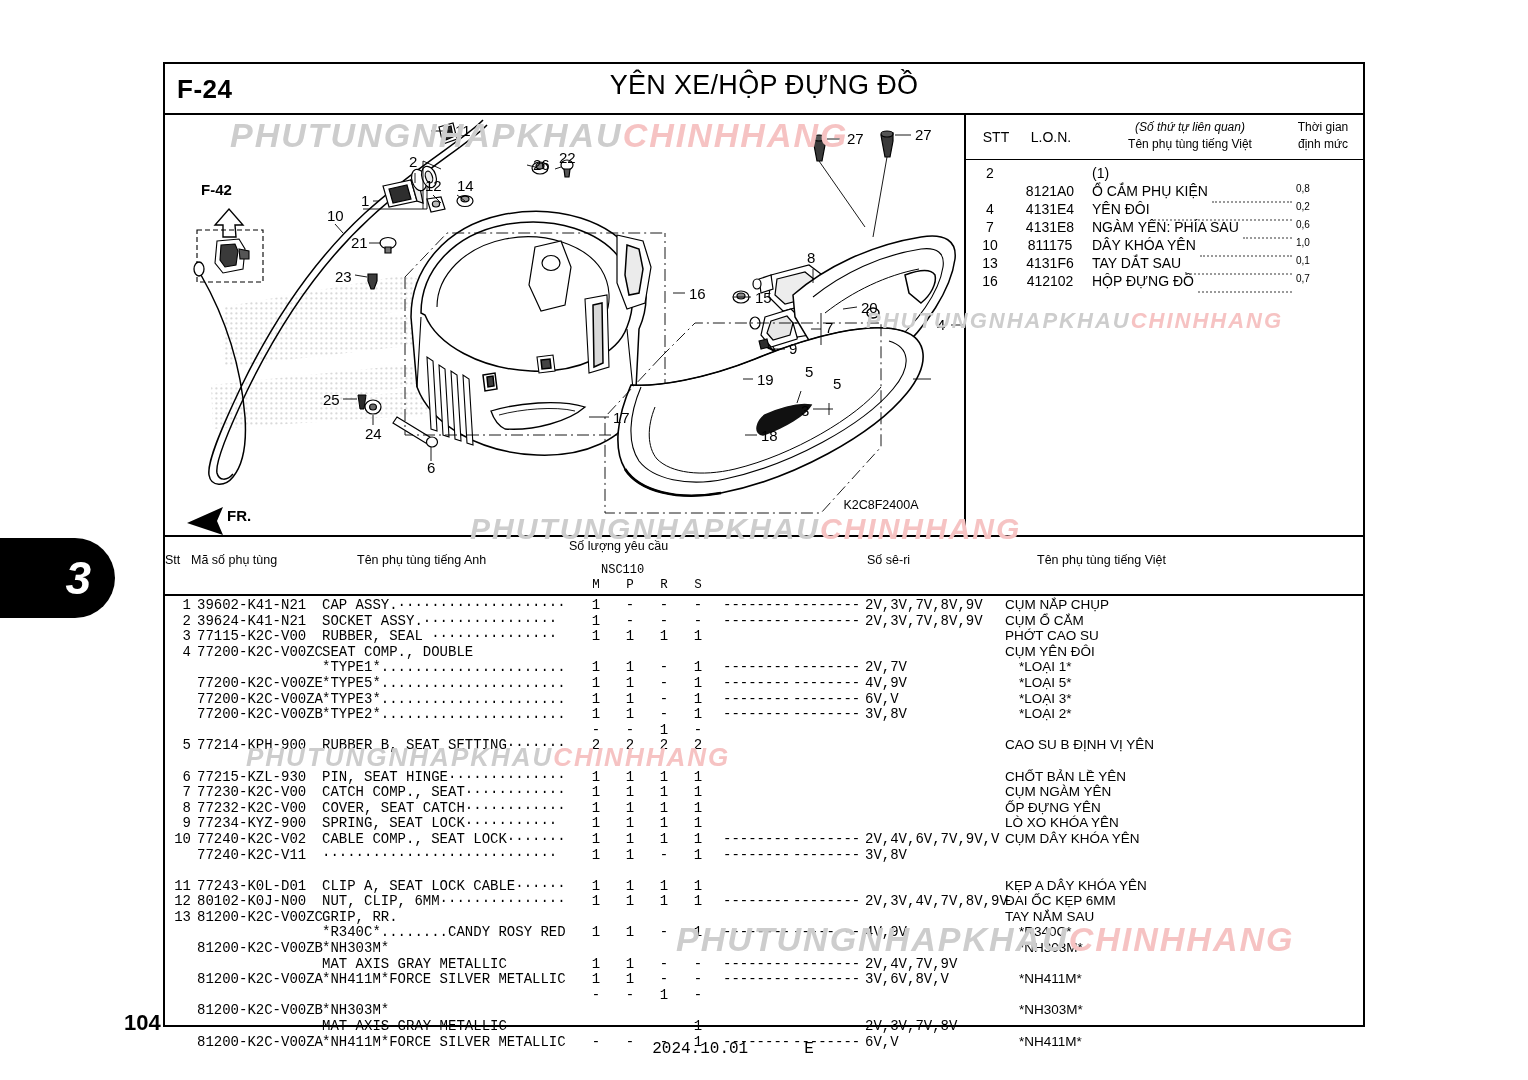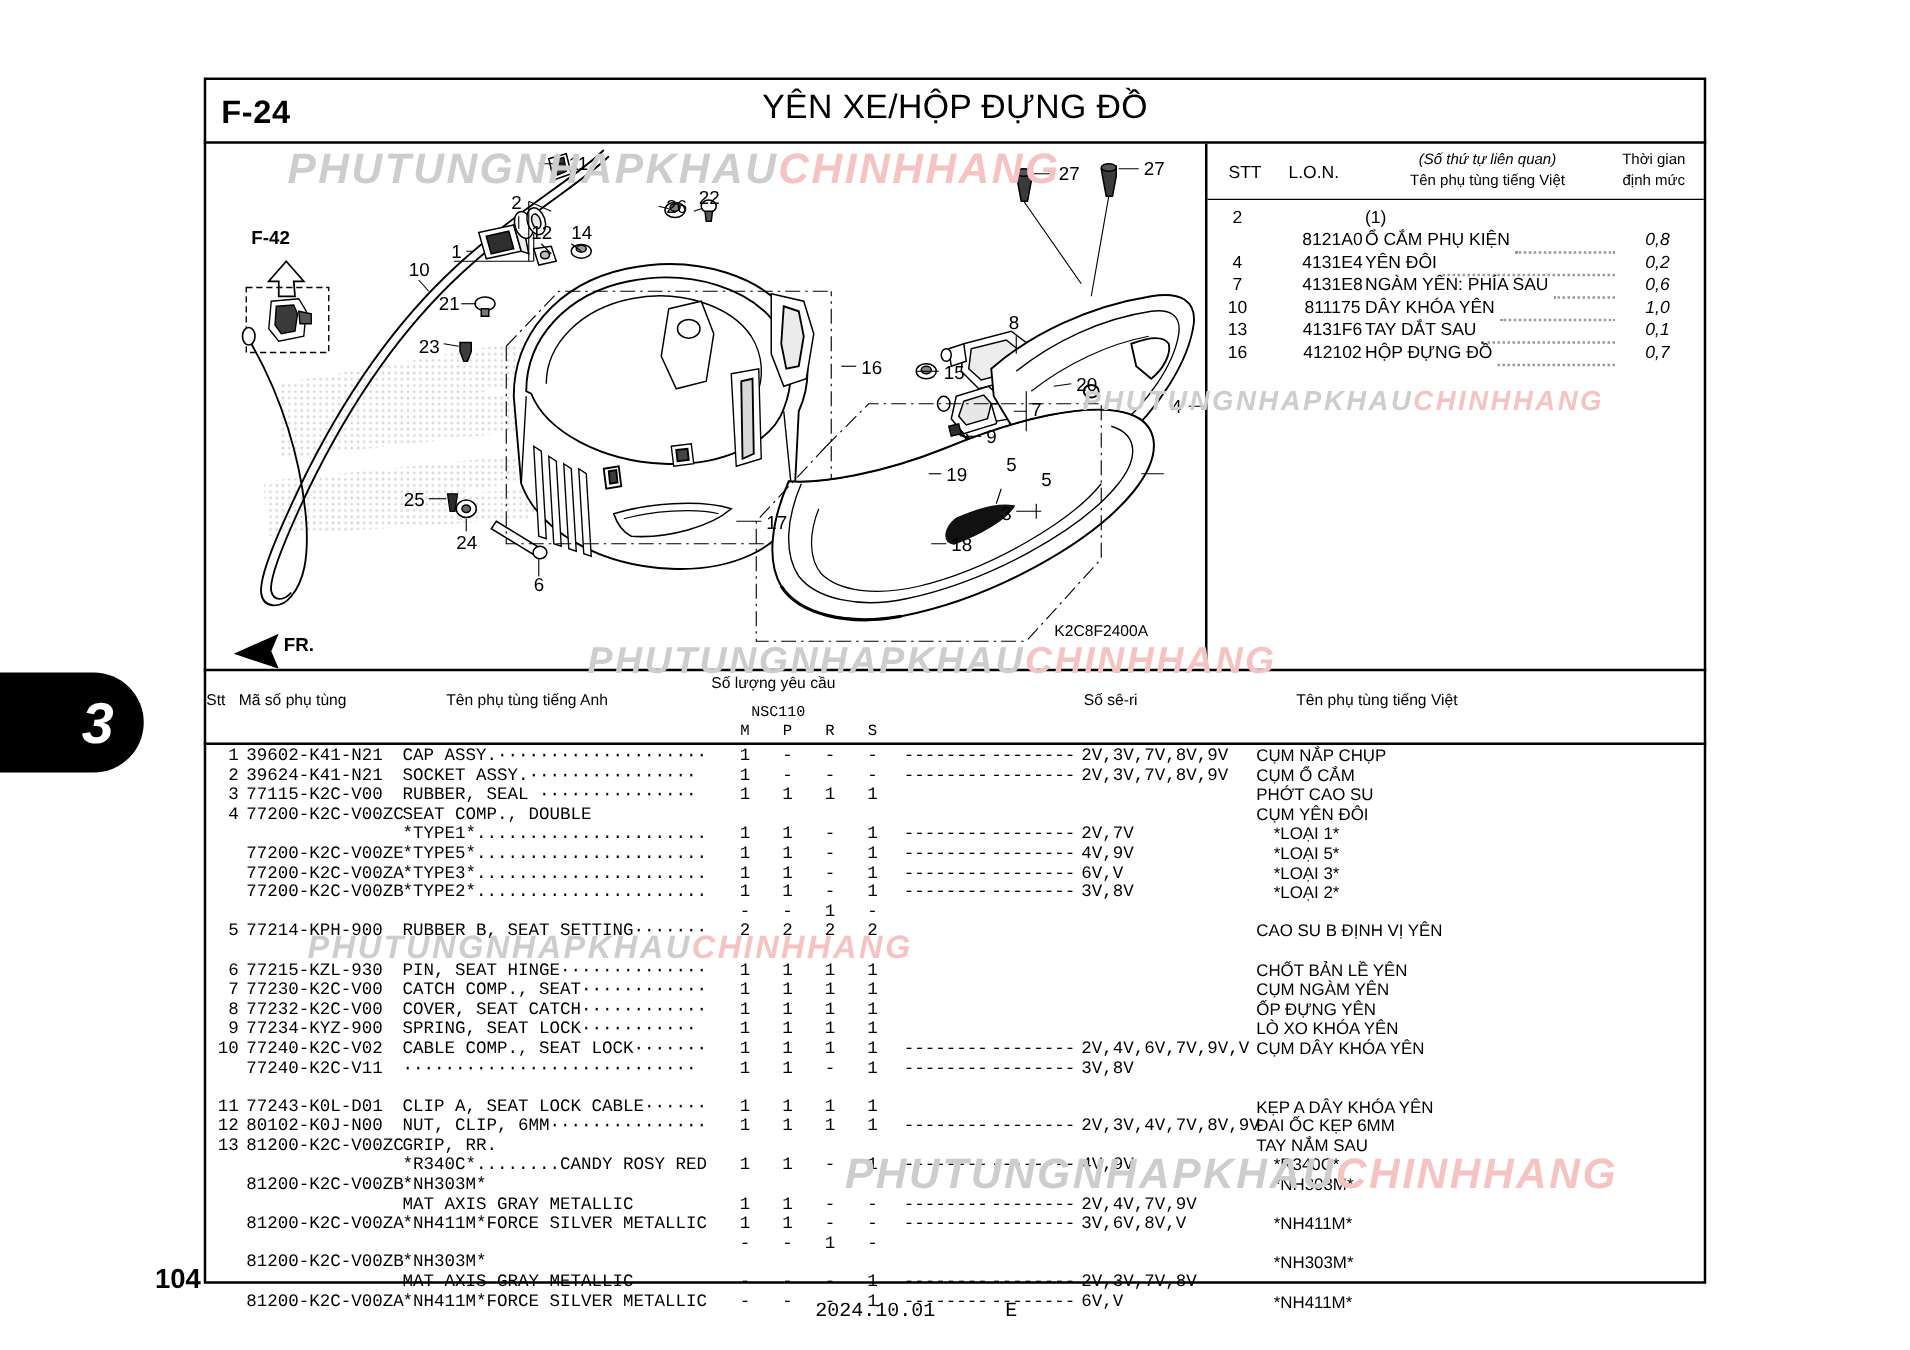--- a/index.html
+++ b/index.html
@@ -59,24 +59,24 @@
     position:relative;height:42px;border-bottom:1px solid #000;
   }
   #ref-head .rh-stt{position:absolute;left:8px;top:12px;width:44px;text-align:center;font-size:14px;}
   #ref-head .rh-lon{position:absolute;left:52px;top:12px;width:66px;text-align:center;font-size:14px;}
   #ref-head .rh-cn1{position:absolute;left:124px;top:3px;width:200px;text-align:center;font-size:12px;font-style:italic;}
   #ref-head .rh-cn2{position:absolute;left:124px;top:20px;width:200px;text-align:center;font-size:12px;}
   #ref-head .rh-tg1{position:absolute;left:320px;top:3px;width:74px;text-align:center;font-size:12px;}
   #ref-head .rh-tg2{position:absolute;left:320px;top:20px;width:74px;text-align:center;font-size:12px;}
   .ref-row{position:relative;height:18px;}
   .ref-row .c-stt{position:absolute;left:0px;top:0;width:48px;text-align:center;font-size:14px;}
-  .ref-row .c-lon{position:absolute;left:64px;top:0;width:72px;text-align:center;font-size:14px;}
+  .ref-row .c-lon{position:absolute;left:48px;top:0;width:72px;text-align:center;font-size:14px;}
   .ref-row .c-name{position:absolute;left:126px;top:0;font-size:14px;white-space:nowrap;}
   .ref-row .c-dots{position:absolute;top:0;height:18px;border-bottom:2px dotted #9a9a9a;}
-  .ref-row .c-time{position:absolute;left:330px;top:0;width:60px;text-align:center;font-size:14px;font-style:italic;}
+  .ref-row .c-time{position:absolute;left:330px;top:0;width:60px;text-align:left;font-size:10px;}
   #ref-rows{padding-top:5px;}
 
   
   #parts-head{
     position:absolute;left:165px;top:537px;width:1198px;height:58px;z-index:4;
     color:#000;
   }
   .ph{position:absolute;font-size:12.5px;white-space:nowrap;}
   #parts-head-rule{position:absolute;left:163px;top:594px;width:1202px;height:2px;background:#000;z-index:5;}
 

